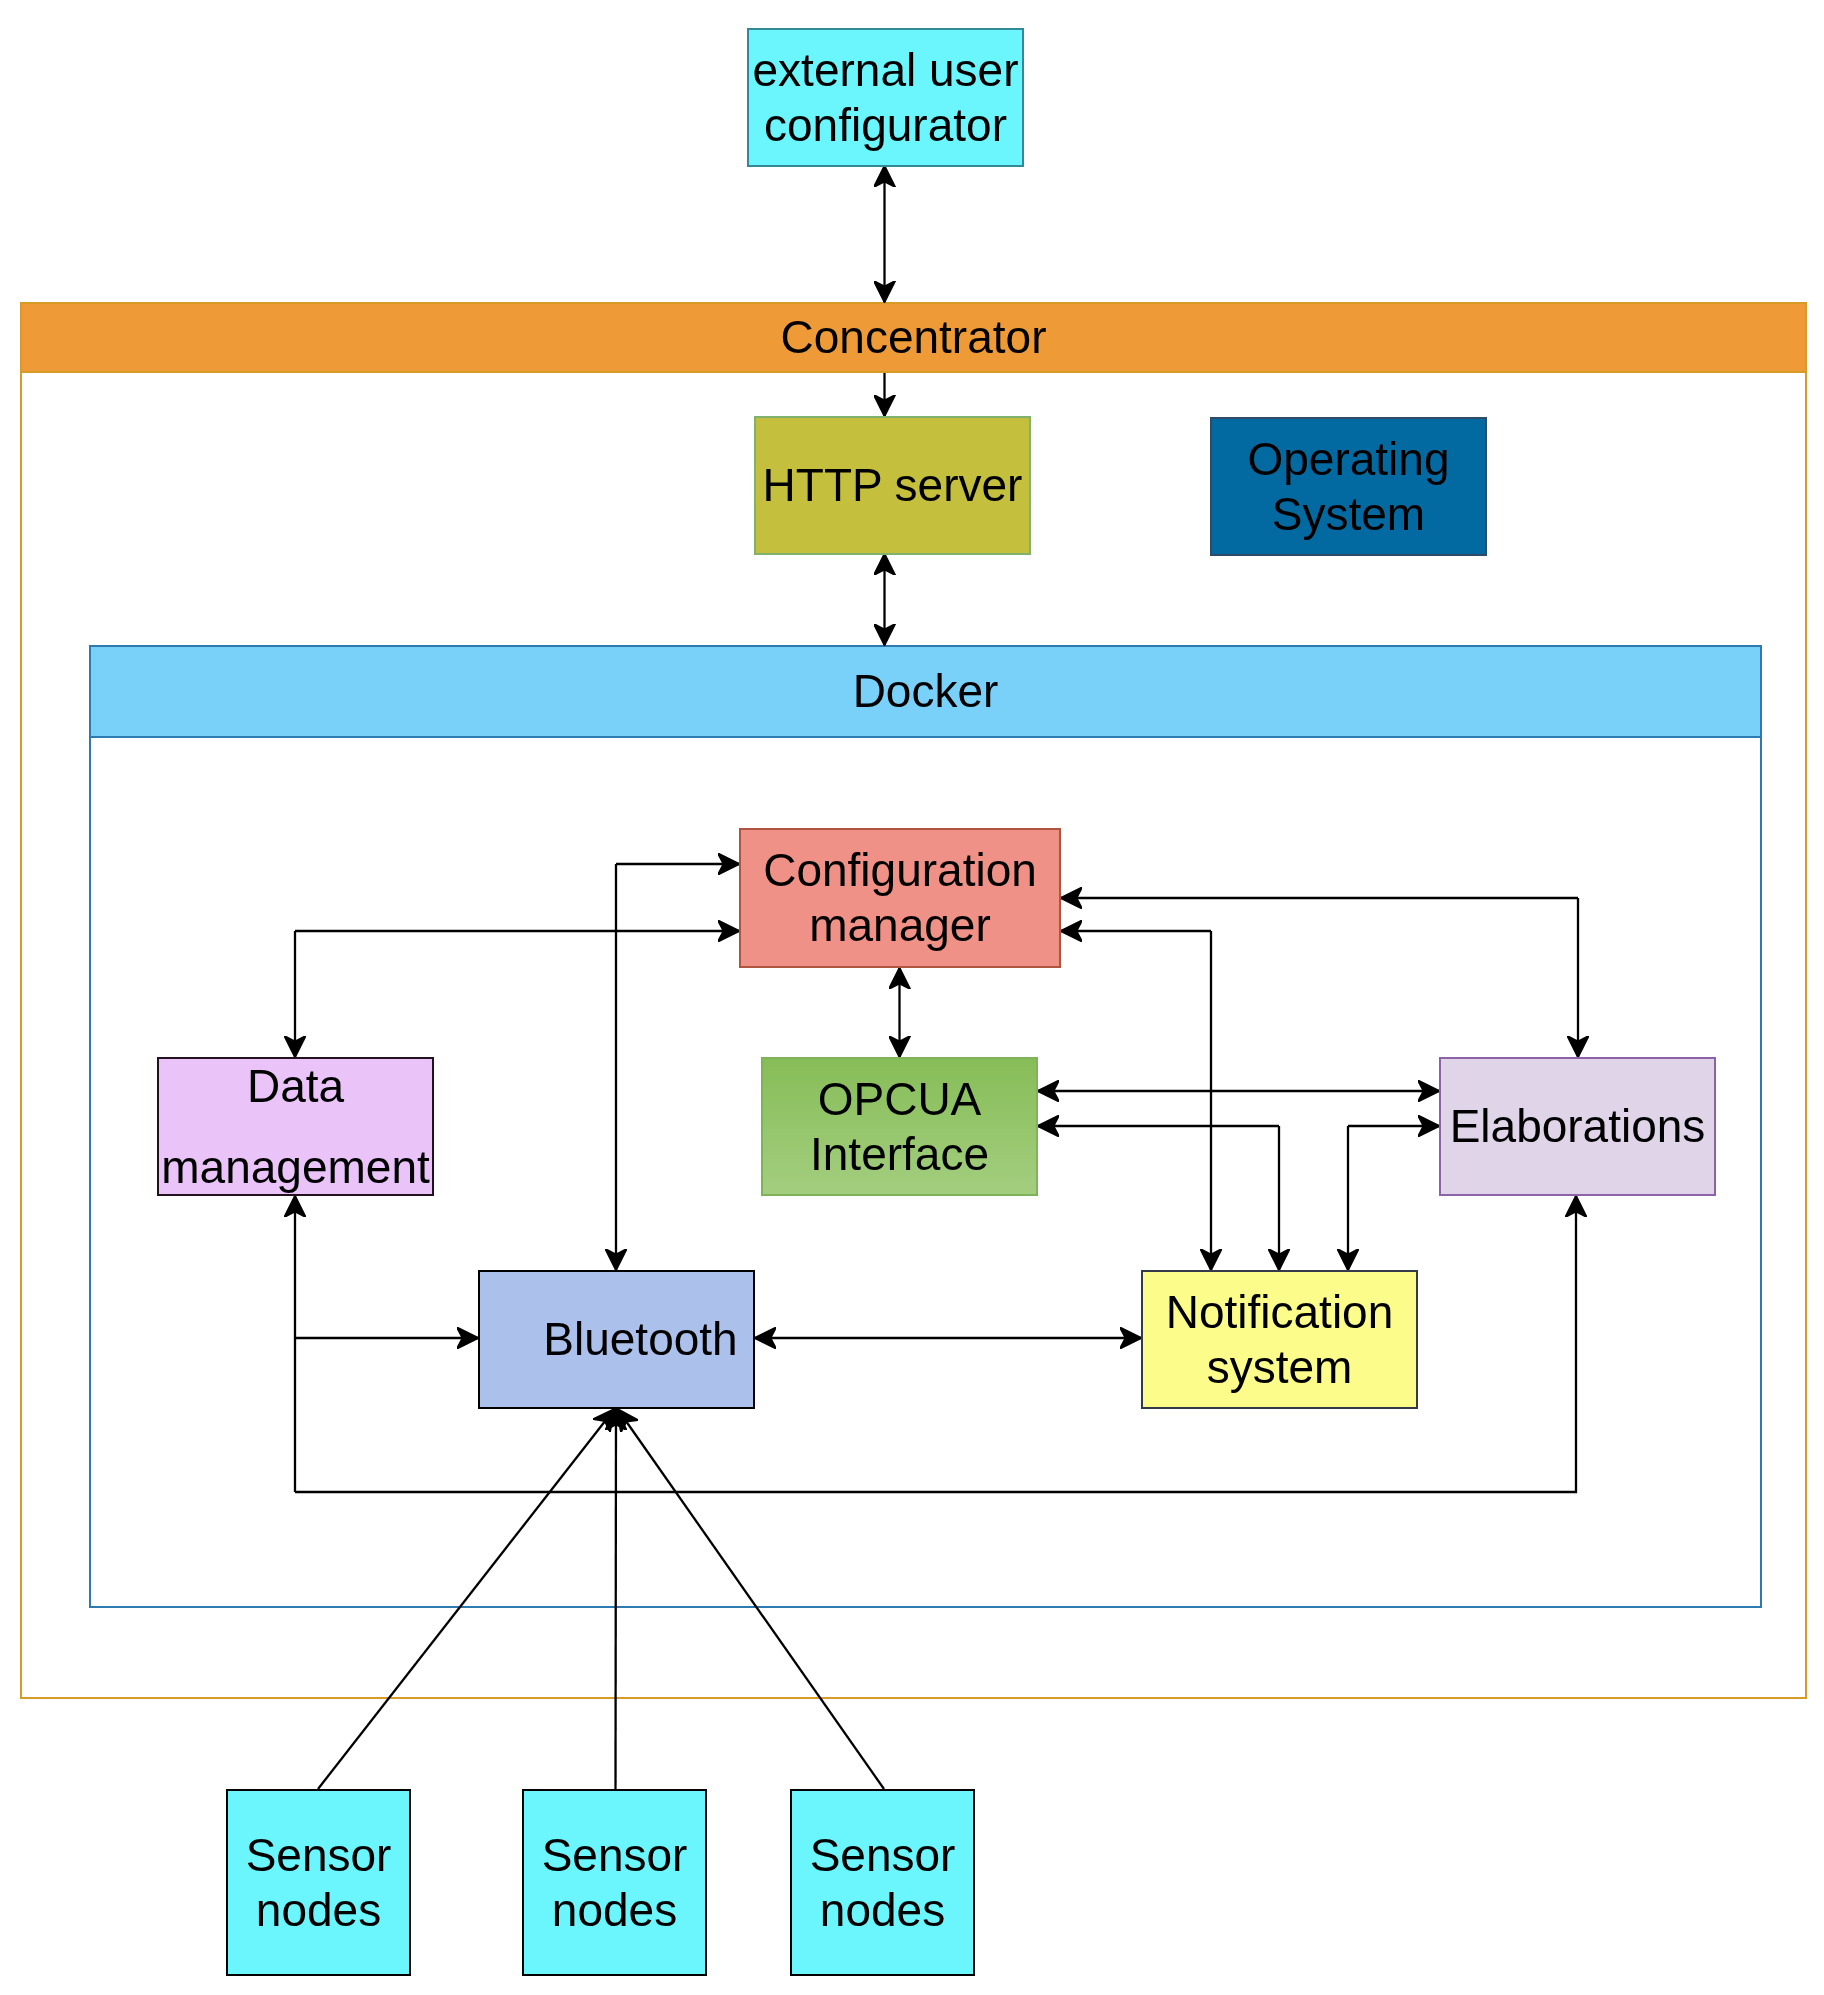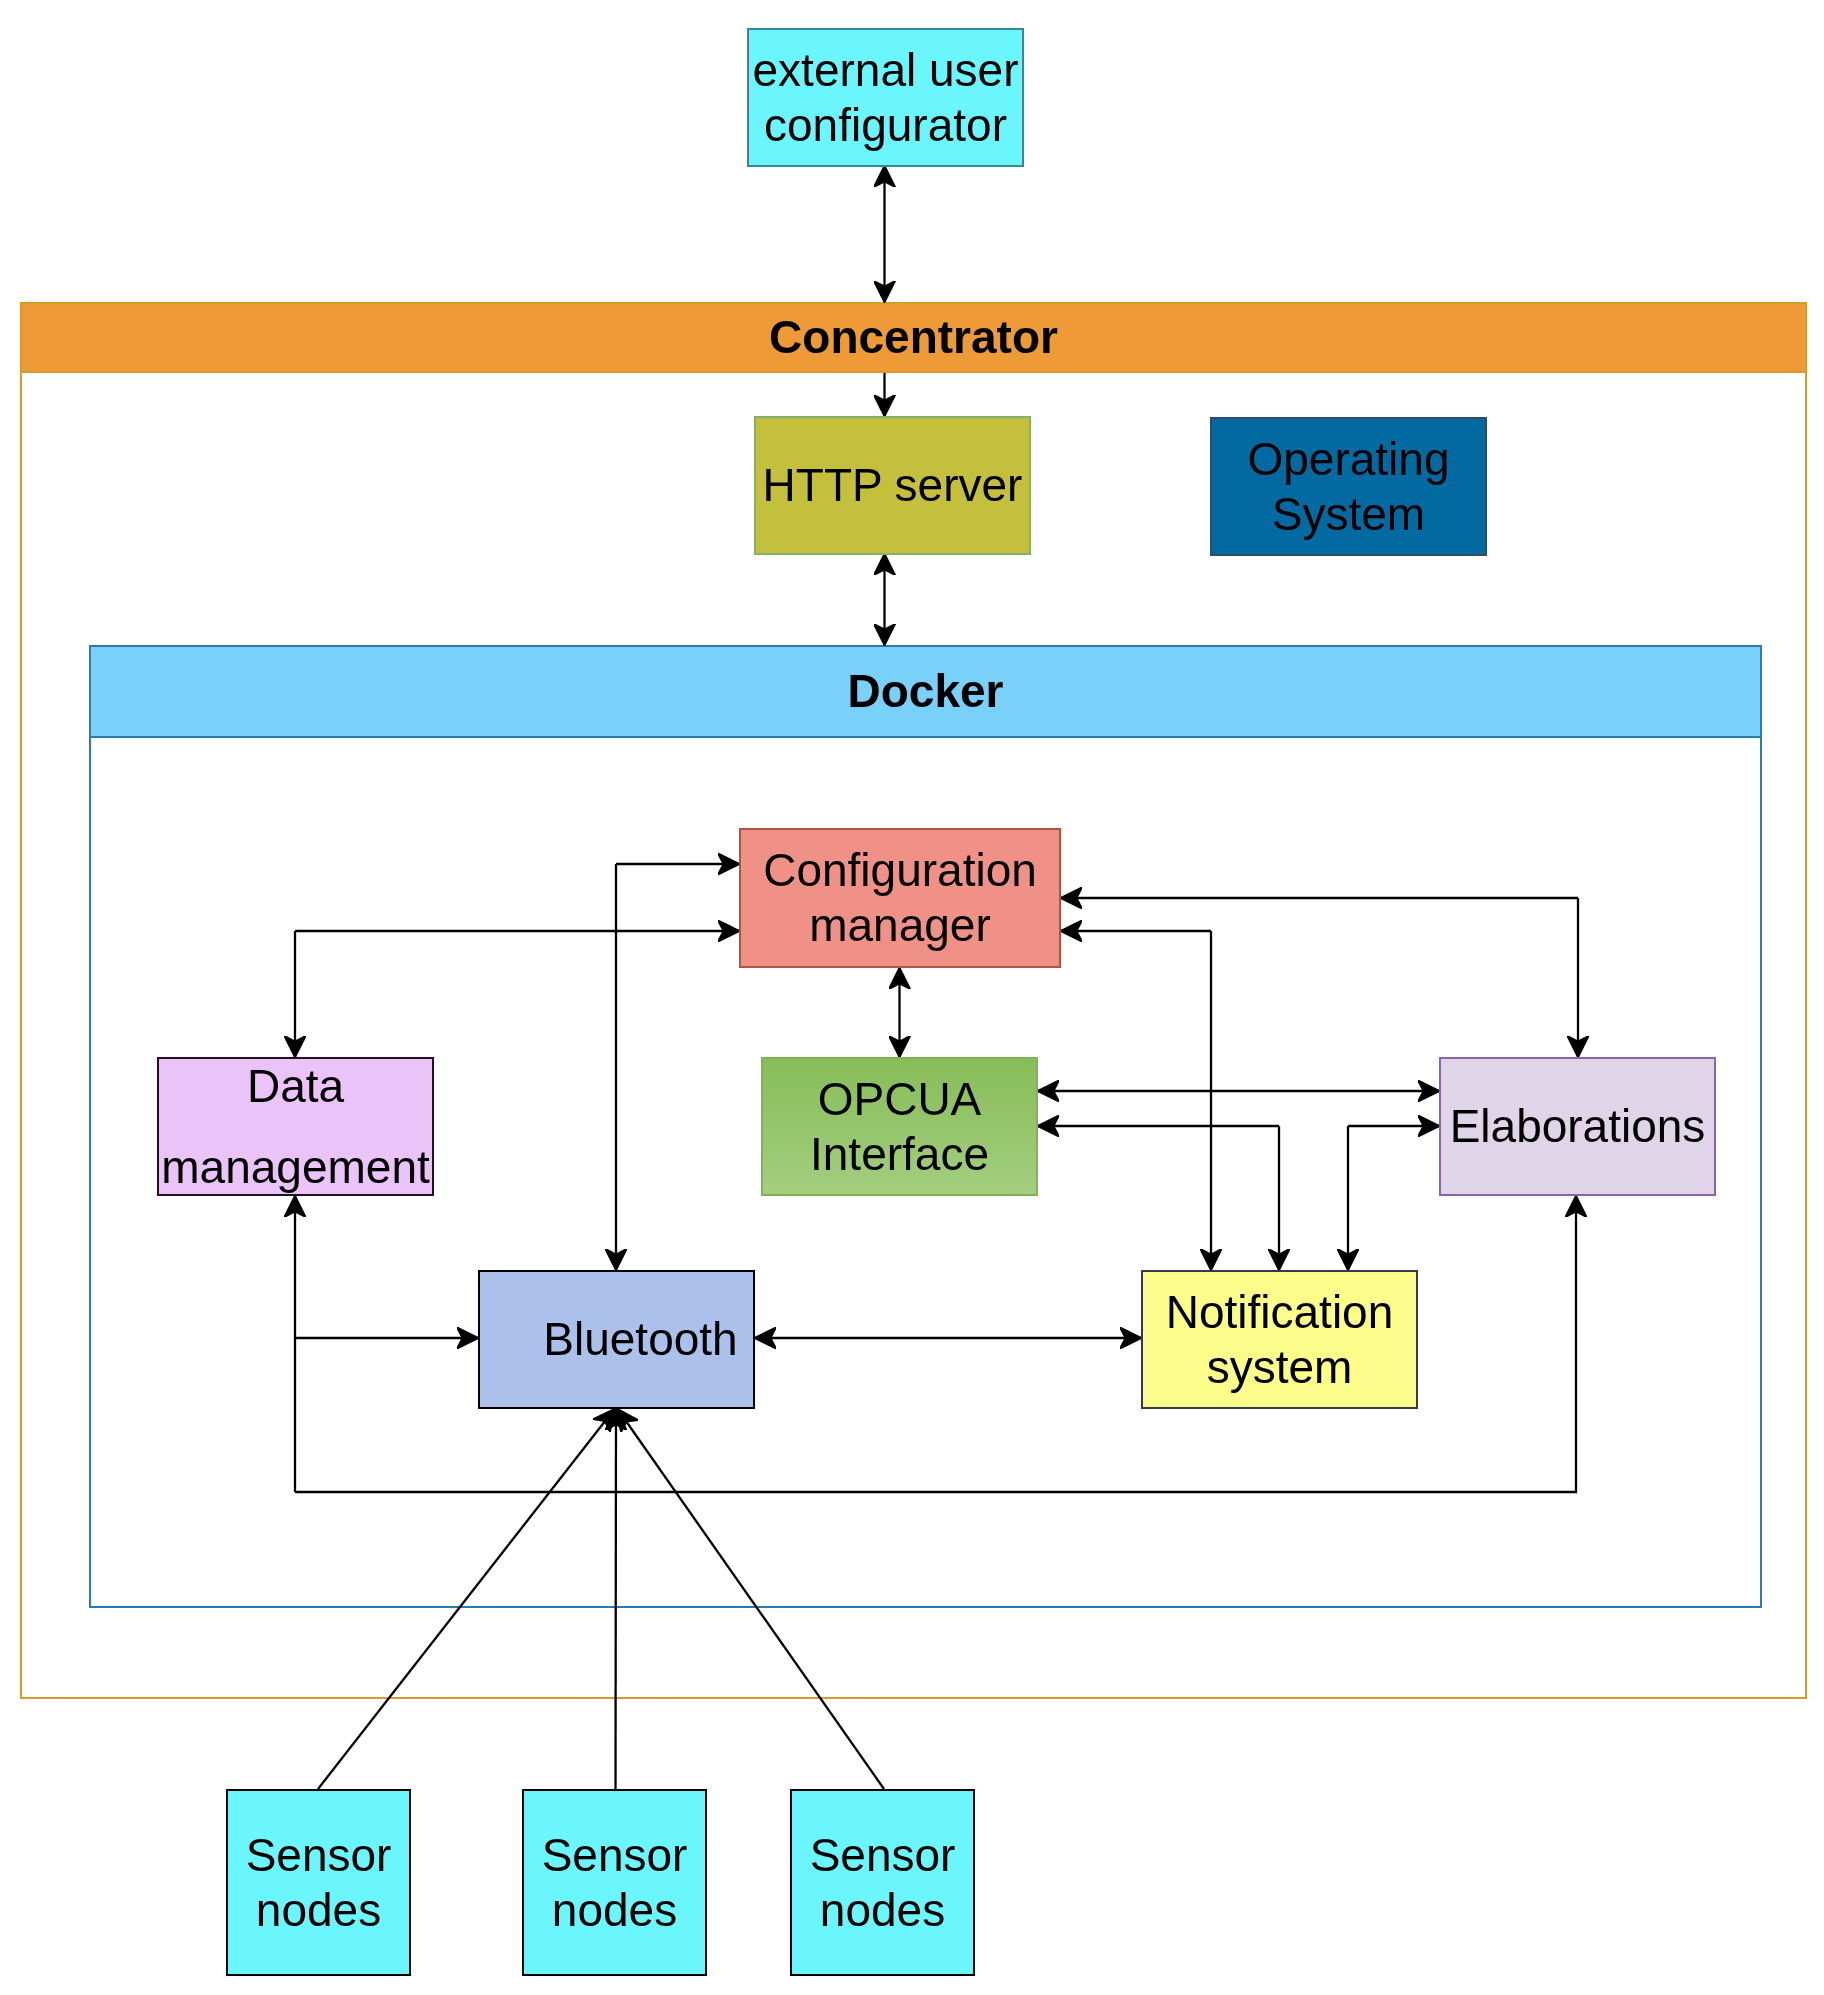--- a/index.html
+++ b/index.html
@@ -5,21 +5,21 @@
 <style>
   html,body{margin:0;padding:0;background:#ffffff;}
   body{width:1824px;height:1995px;overflow:hidden;
        font-family:"Liberation Sans", sans-serif;}
   #stage{position:relative;width:1824px;height:1995px;background:#fff;}
   svg.layer{position:absolute;left:0;top:0;width:1824px;height:1995px;overflow:visible;}
   .node{position:absolute;box-sizing:border-box;display:flex;flex-direction:column;
         align-items:center;justify-content:center;text-align:center;color:#000;
         font-size:46px;line-height:55px;}
   .node span{display:block;white-space:nowrap;}
-  .hdr{font-weight:bold;}
+  .hdr{font-weight:normal;}
   .container{position:absolute;box-sizing:border-box;background:transparent;}
   .box{border-style:solid;border-width:2px;}
 
   
   .container.orange{left:20px;top:302px;width:1787px;height:1397px;border:2px solid #D79B28;}
   .band-orange{left:20px;top:302px;width:1787px;height:71px;background:#EE9A37;
                border:2px solid #D79B28;}
   .container.blue{left:89px;top:645px;width:1673px;height:963px;border:2px solid #2D7AB0;}
   .band-blue{left:89px;top:645px;width:1673px;height:93px;background:#79D1FA;
              border:2px solid #2D7AB0;}

